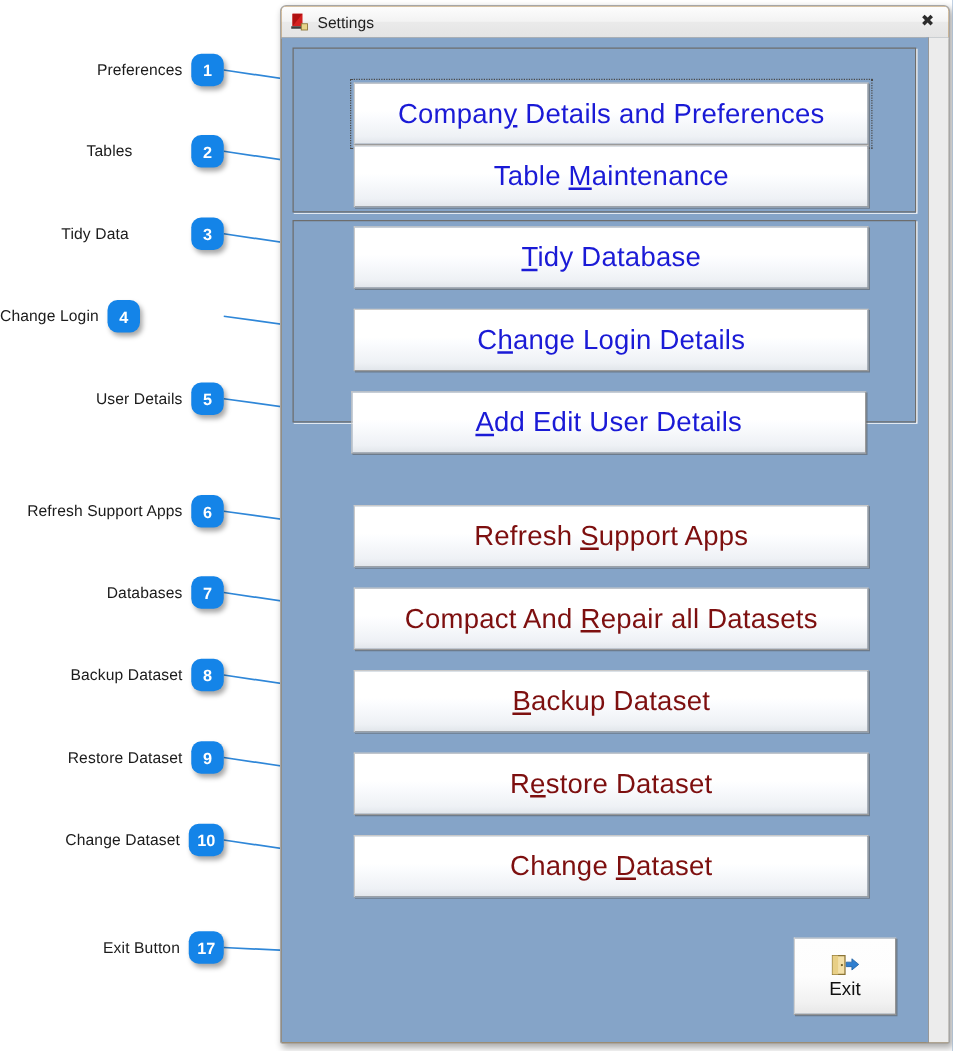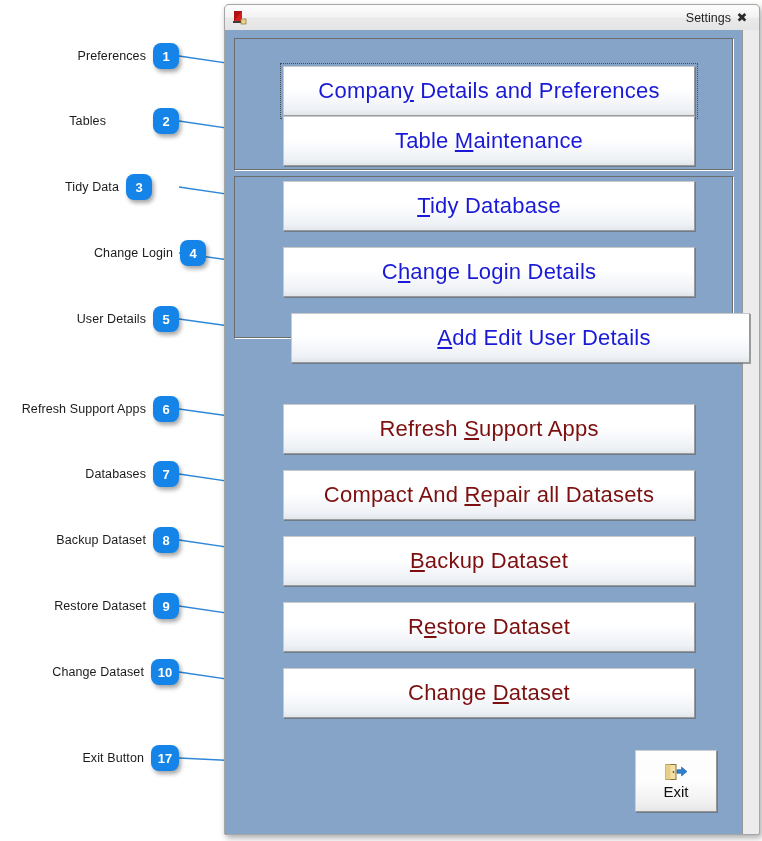--- a/index.html
+++ b/index.html
@@ -30,21 +30,20 @@
   #leader-lines{position:absolute;left:0;top:0;width:762px;height:841px;pointer-events:none;}
 
   
   #win{
     position:absolute;left:224px;top:4px;width:534px;height:829px;
     background:#a16207;
     border:1px solid #a6a6a6;
     border-radius:5px 5px 2px 2px;
     box-shadow:2px 3px 6px rgba(0,0,0,.33);
     overflow:hidden;
-    text-align:right;
   }
   #titlebar{
     height:25px;
     background:linear-gradient(to bottom,#fdfdfd 0%,#f3f3f3 48%,#eaeaea 52%,#e4e4e4 100%);
     border-bottom:1px solid #d3d3d3;
     display:flex;align-items:center;
     padding:0 4px 0 7px;
     position:relative;
   }
   #app-icon{width:15px;height:15px;position:relative;flex:0 0 auto;margin-right:7px;}
@@ -123,25 +122,25 @@
 
 <div id="callouts">
   <div class="callout" style="left:0;top:43px;width:179px;justify-content:flex-end;">
     <span class="callout-label">Preferences</span>
     <span class="badge">1</span>
   </div>
   <div class="callout" style="left:0;top:108px;width:179px;justify-content:flex-end;gap:40px;">
     <span class="callout-label">Tables</span>
     <span class="badge">2</span>
   </div>
-  <div class="callout" style="left:0;top:174px;width:152px;justify-content:flex-end;">
+  <div class="callout" style="left:0;top:174px;width:179px;justify-content:flex-end;gap:43px;">
     <span class="callout-label">Tidy Data</span>
     <span class="badge">3</span>
   </div>
-  <div class="callout" style="left:0;top:240px;width:206px;justify-content:flex-end;">
+  <div class="callout" style="left:0;top:240px;width:189px;justify-content:flex-start;">
     <span class="callout-label">Change Login</span>
     <span class="badge">4</span>
   </div>
   <div class="callout" style="left:0;top:306px;width:179px;justify-content:flex-end;">
     <span class="callout-label">User Details</span>
     <span class="badge">5</span>
   </div>
   <div class="callout" style="left:0;top:396px;width:179px;justify-content:flex-end;">
     <span class="callout-label">Refresh Support Apps</span>
     <span class="badge">6</span>
@@ -195,21 +194,21 @@
     </div>
     <div class="btn blue" style="left:58px;top:151px;width:410px;height:48px;">
       <span class="lbl"><span></span><span class="ul">T</span><span>idy Database</span></span>
     </div>
     <div class="btn blue" style="left:58px;top:86px;width:410px;height:48px;">
       <span class="lbl"><span>Table </span><span class="ul">M</span><span>aintenance</span></span>
     </div>
     <div class="btn blue" style="left:58px;top:217px;width:410px;height:48px;">
       <span class="lbl"><span>C</span><span class="ul">h</span><span>ange Login Details</span></span>
     </div>
-    <div class="btn blue" style="left:66px;top:283px;width:410px;height:48px;padding-left:47px;">
+    <div class="btn blue" style="left:56px;top:283px;width:410px;height:48px;">
       <span class="lbl"><span></span><span class="ul">A</span><span>dd Edit User Details</span></span>
     </div>
 
     <div class="btn red" style="left:58px;top:374px;width:410px;height:48px;">
       <span class="lbl"><span>Refresh </span><span class="ul">S</span><span>upport Apps</span></span>
     </div>
     <div class="btn red" style="left:58px;top:440px;width:410px;height:48px;">
       <span class="lbl"><span>Compact And </span><span class="ul">R</span><span>epair all Datasets</span></span>
     </div>
     <div class="btn red" style="left:58px;top:506px;width:410px;height:48px;">

